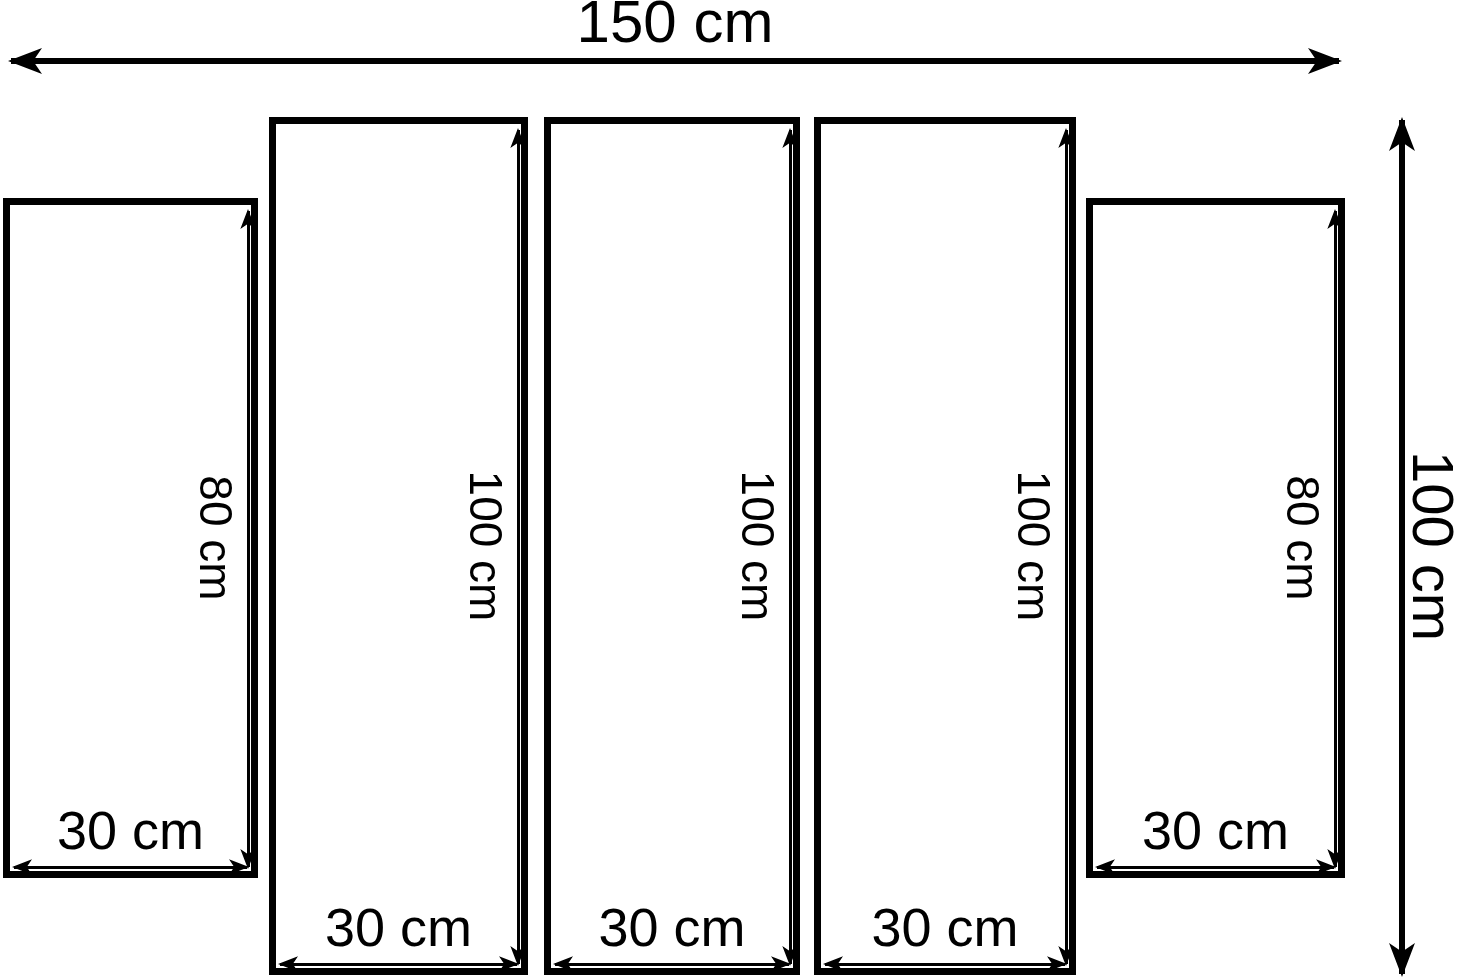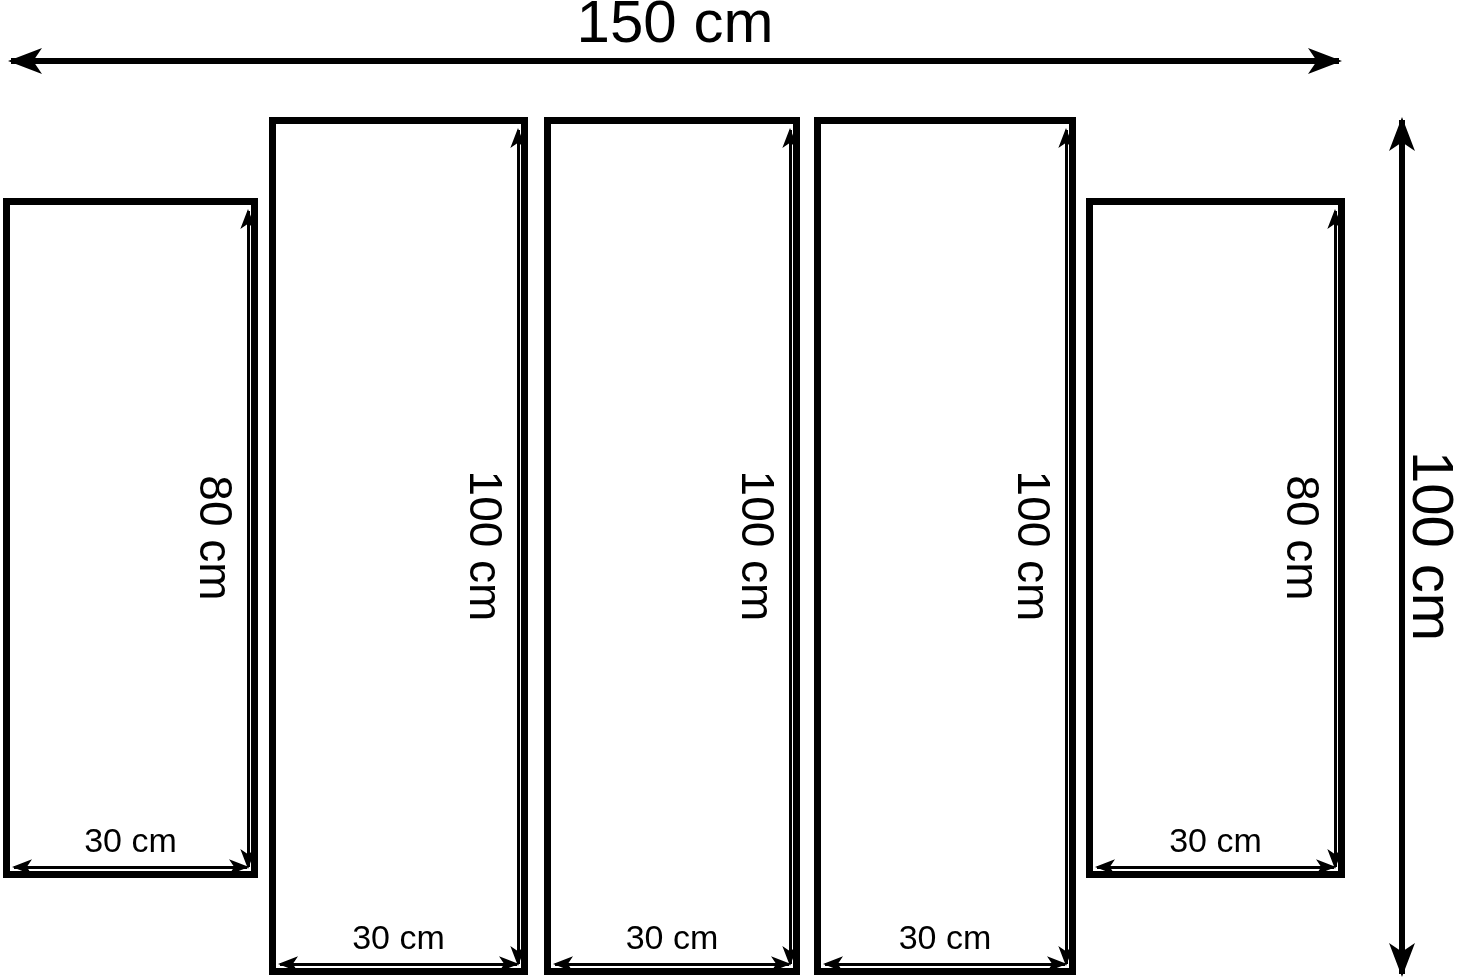--- a/index.html
+++ b/index.html
@@ -46,21 +46,21 @@
   
   .panel {
     position:absolute; border:7px solid var(--line); background:var(--bg);
   }
   .panel .vlabel {
     position:absolute; right:12px; top:50%; transform:translateY(-50%);
     writing-mode:vertical-rl; font-size:46px; line-height:1; white-space:nowrap;
   }
   .panel .wlabel {
     position:absolute; left:0; right:0; bottom:14px; text-align:center;
-    font-size:34px; line-height:1; white-space:nowrap;
+    font-size:54px; line-height:1; white-space:nowrap;
   }
 </style>
 </head>
 <body>
 
 <div class="stage">
 
   <div class="dim h big" style="left:8px; top:46px; width:1334px;">
     <span class="head left"></span>
     <span class="shaft-h"></span>

